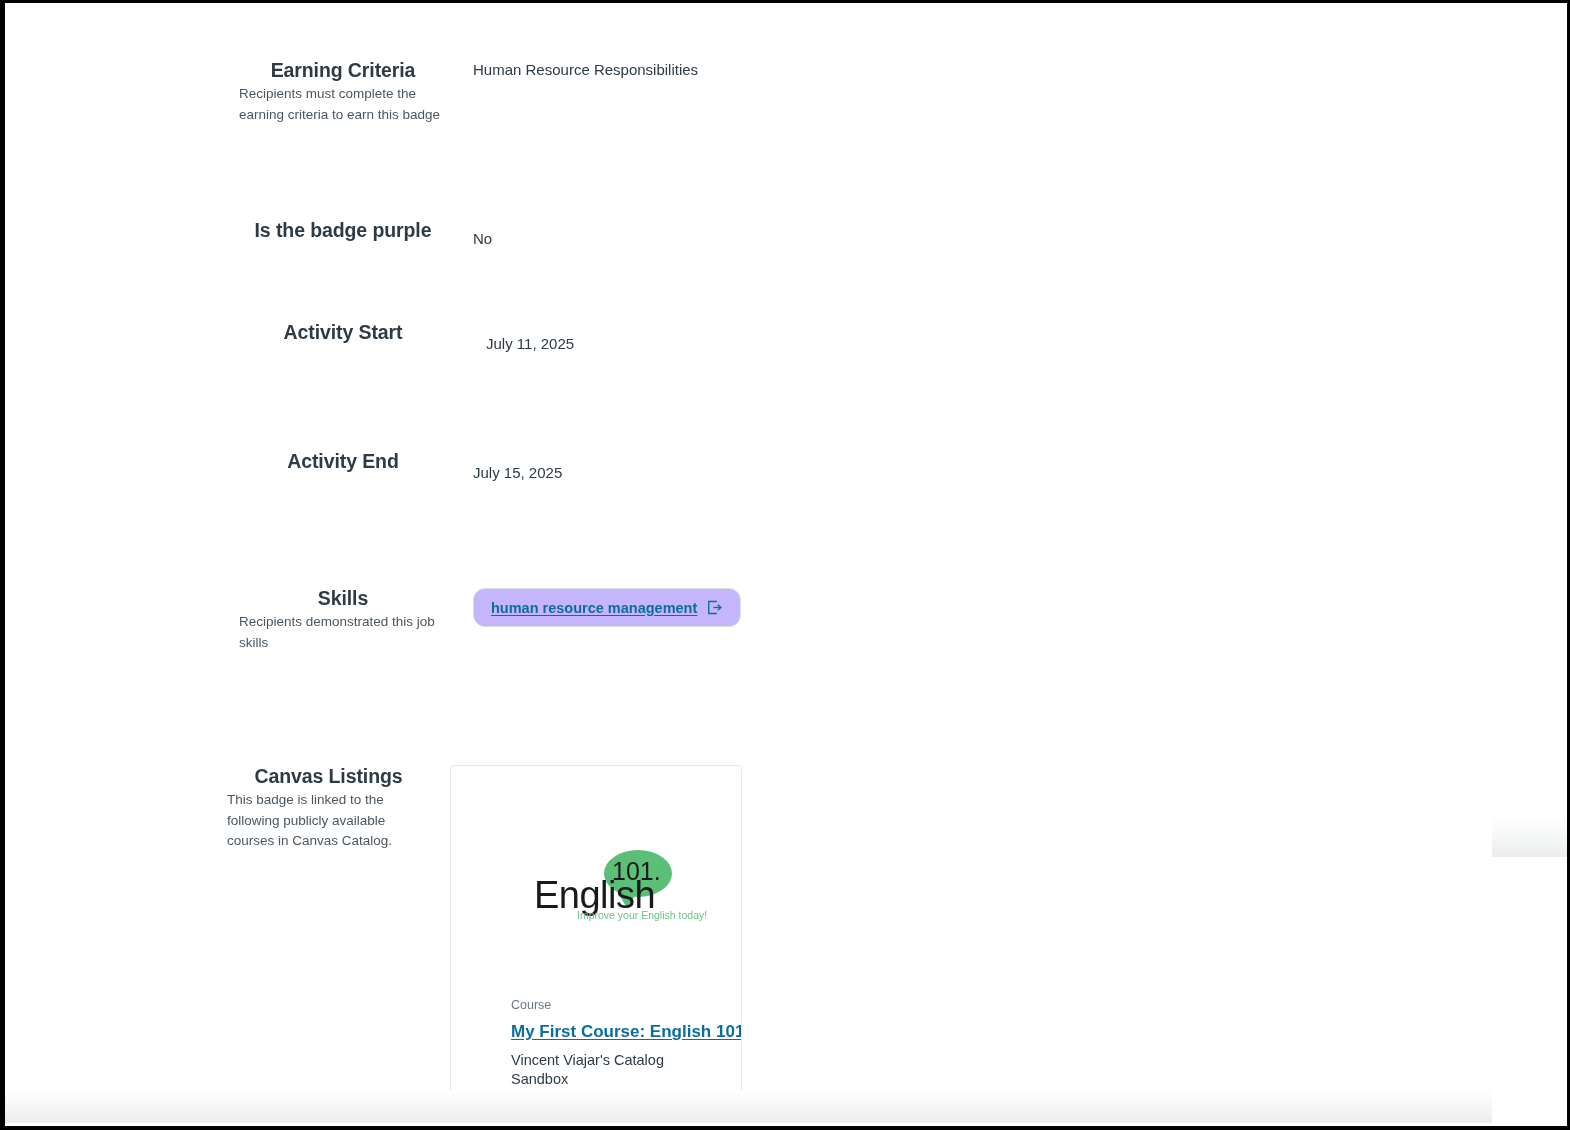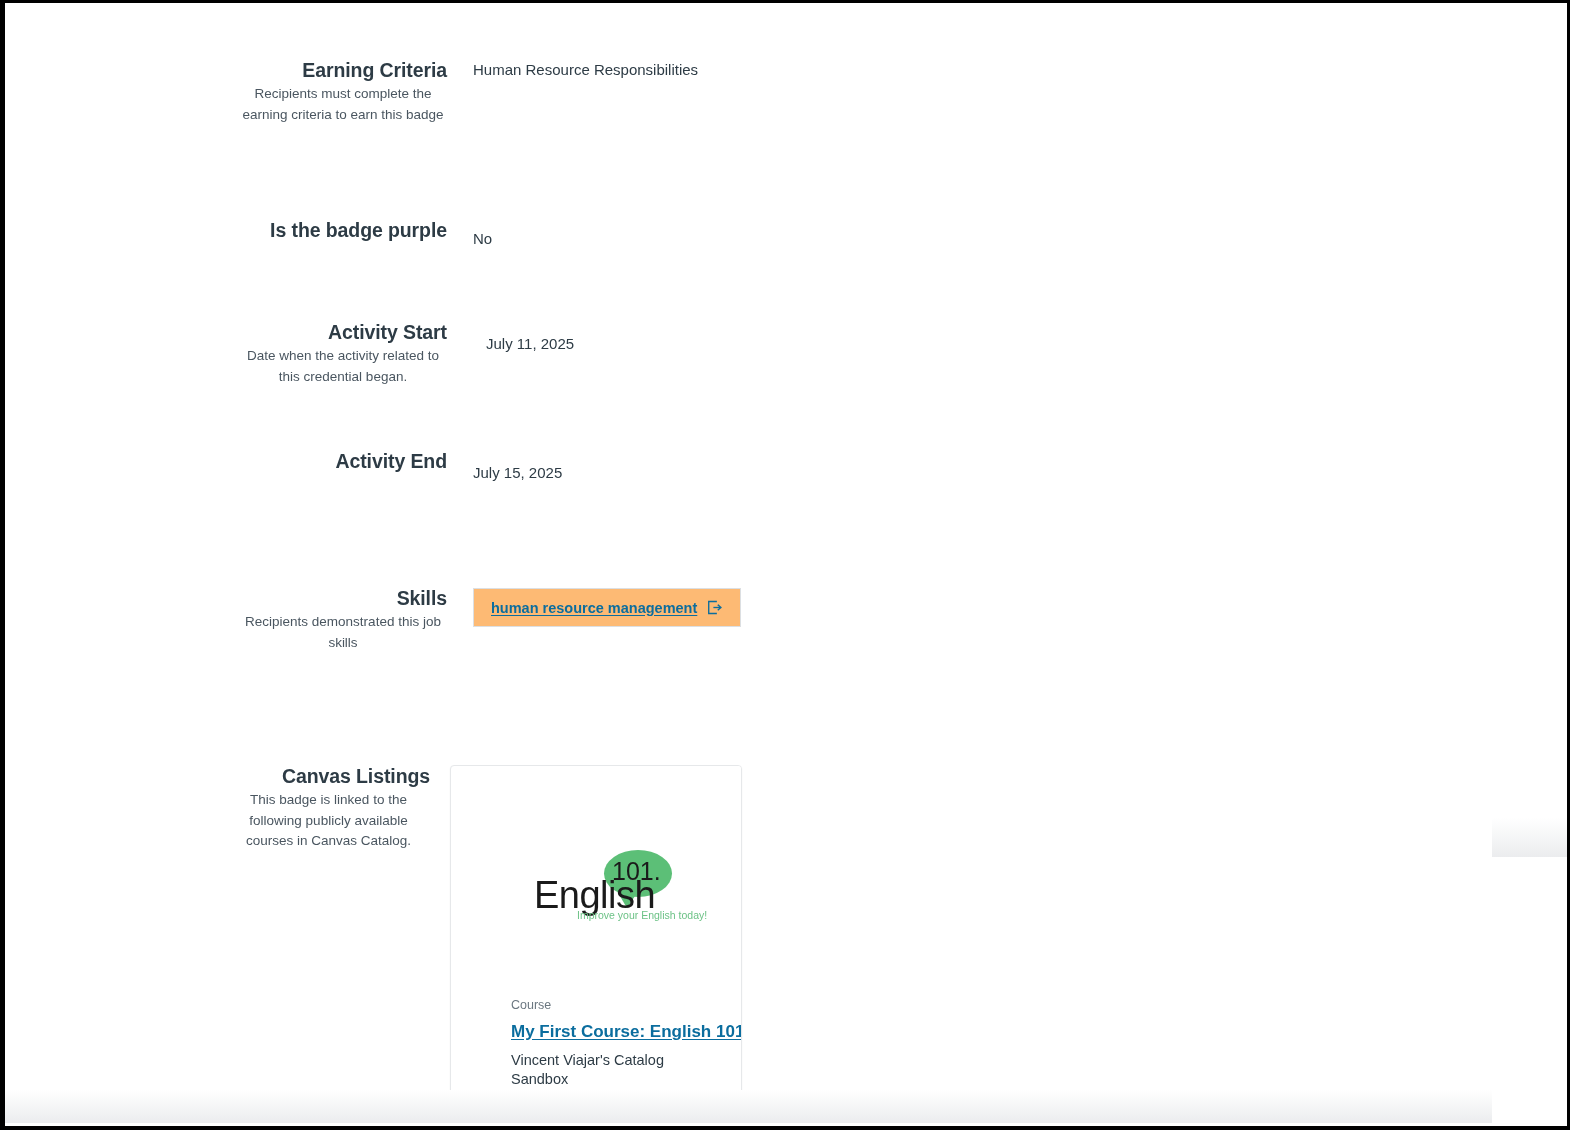--- a/index.html
+++ b/index.html
@@ -43,49 +43,49 @@
   }
   .field-title {
     font-size: 19.5px;
     font-weight: bold;
     color: #2d3b45;
     letter-spacing: -0.1px;
     line-height: 1.18;
     margin: 0 0 2px 0;
     white-space: nowrap;
   }
-  .field-title.left-align { text-align: right; }
+  .field-title.left-align { text-align: center; }
   .field-desc {
     font-size: 13.5px;
     color: #4a5660;
     line-height: 1.52;
     margin: 0;
-    text-align: center;
+    text-align: left;
   }
   .field-value-col {
     position: absolute;
     left: 234px;
     width: 640px;
   }
   .field-value {
     font-size: 15px;
     color: #2d3b45;
     line-height: 1.4;
     margin: 0;
   }
 
   
   .skill-pill {
     display: inline-flex;
     align-items: center;
     gap: 9px;
     border: 1px solid #dcdfe2;
-    border-radius: 0;
+    border-radius: 12px;
     padding: 10px 17px 10px 17px;
-    background: #fdba74;
+    background: #c4b5fd;
     text-decoration: none;
   }
   .skill-pill-label {
     font-size: 14.5px;
     font-weight: bold;
     color: #0b6d9e;
     text-decoration: underline;
     text-underline-offset: 2px;
     white-space: nowrap;
   }
@@ -250,21 +250,20 @@
         <div class="field-title left-align">Is the badge purple</div>
       </div>
       <div class="field-value-col" style="top:9px;">
         <div class="field-value">No</div>
       </div>
     </div>
 
     <div class="field-row" style="left:234px; top:318px; width:900px;">
       <div class="field-label-col">
         <div class="field-title left-align">Activity Start</div>
-        <div class="field-desc">Date when the activity related to this credential began.</div>
       </div>
       <div class="field-value-col" style="top:12px;margin-left:13px;">
         <div class="field-value">July 11, 2025</div>
       </div>
     </div>
 
     <div class="field-row" style="left:234px; top:447px; width:900px;">
       <div class="field-label-col">
         <div class="field-title left-align">Activity End</div>
       </div>

